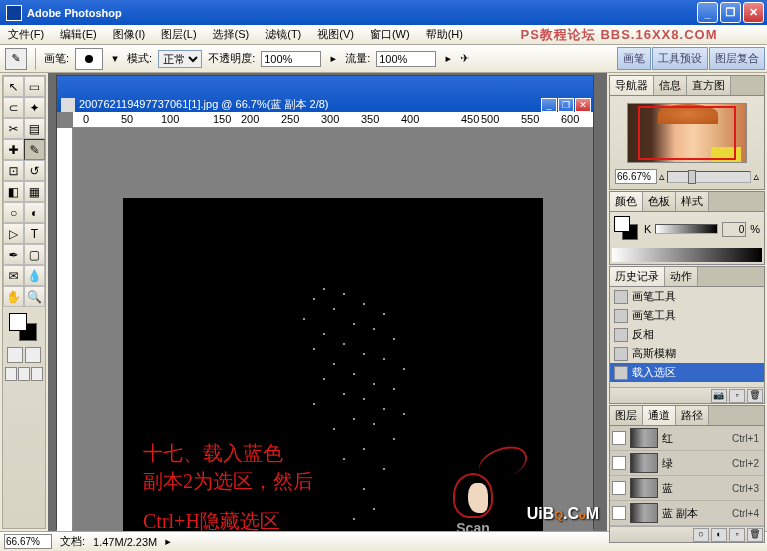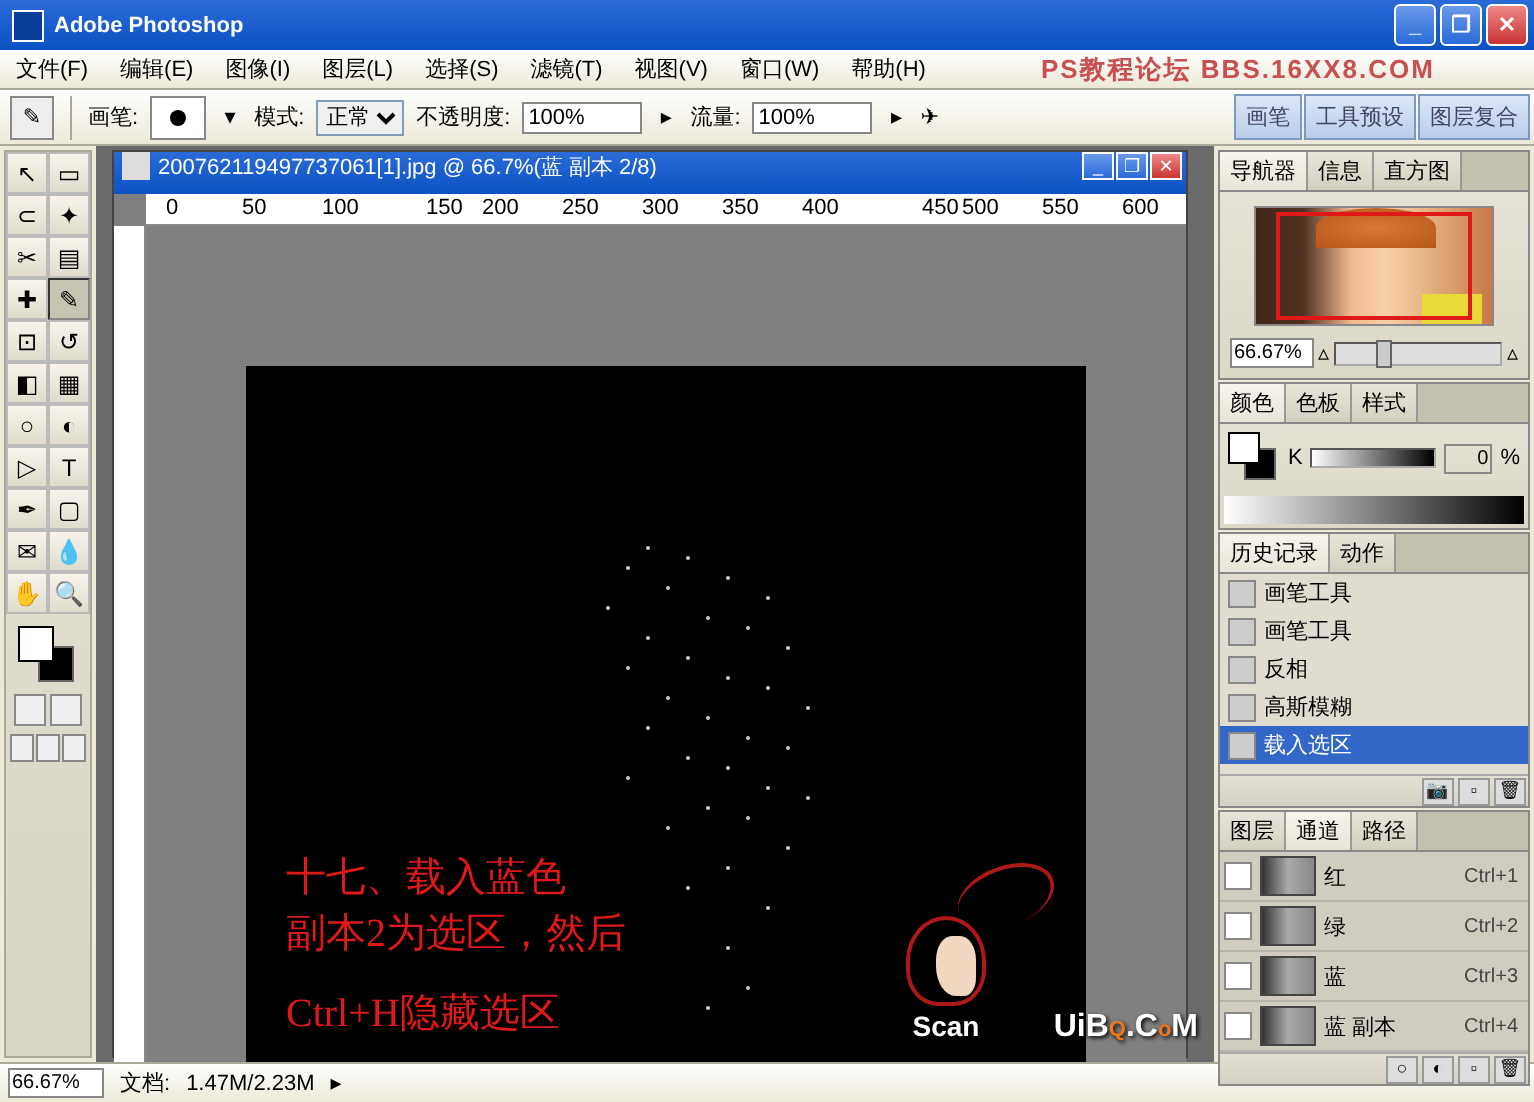--- a/index.html
+++ b/index.html
@@ -29,38 +29,38 @@
 .toolbox .tool.active{background:#c8c4b4;border:1px inset #888}
 .toolbox .swatches{margin-top:4px;position:relative;height:34px}
 .toolbox .fg{position:absolute;top:2px;left:6px;width:18px;height:18px;background:#fff;border:1px solid #000}
 .toolbox .bg{position:absolute;top:12px;left:16px;width:18px;height:18px;background:#000;border:1px solid #666}
 .toolbox .mask{display:flex;justify-content:center;gap:2px;margin-top:2px}
 .toolbox .mask span{width:16px;height:16px;border:1px solid #888;background:#eee}
 .toolbox .screen{display:grid;grid-template-columns:1fr 1fr 1fr;gap:1px;margin:4px 2px}
 .toolbox .screen span{height:14px;border:1px solid #888;background:#eee}
 .workspace{flex:1;background:#6b6b6b;position:relative;overflow:hidden}
 .docwin{position:absolute;top:2px;left:8px;width:538px;height:454px;background:#808080;border:1px solid #444}
-.doctitle{height:21px;background:linear-gradient(#2a6bd8,#0c52c2);display:flex;align-items:flex-start;color:#fff;font-size:11px;padding-left:4px}
+.doctitle{height:36px;background:linear-gradient(#2a6bd8,#0c52c2);display:flex;align-items:flex-end;color:#fff;font-size:11px;padding-left:4px}
 .doctitle .dicon{width:14px;height:14px;background:#ddd;margin-right:4px}
 .doctitle .dbtns{margin-left:auto;display:flex;gap:1px;margin-right:2px}
 .doctitle .dbtns span{width:16px;height:14px;background:linear-gradient(#6a9ae8,#2a6bd8);border:1px solid #fff;display:flex;align-items:center;justify-content:center;font-size:9px}
 .doctitle .dbtns .dclose{background:linear-gradient(#e88,#c33)}
 .ruler-h{height:16px;background:#fff;border-bottom:1px solid #888;position:relative;margin-left:16px;overflow:hidden;font-size:8px}
 .ruler-h span{position:absolute;top:1px}
 .ruler-body{display:flex;height:418px}
 .ruler-v{width:16px;background:#fff;border-right:1px solid #888}
 .canvas-area{flex:1;background:#808080;position:relative;overflow:hidden}
 .canvas{position:absolute;top:70px;left:50px;width:420px;height:350px;background:#000}
 .speckle{position:absolute;width:2px;height:2px;background:#ccc;border-radius:50%}
 .redtext{position:absolute;color:#e01818;font-size:20px;font-family:SimSun;font-weight:normal}
 .scan-logo{position:absolute;bottom:5px;right:30px;width:80px;height:90px}
 .scan-logo .head{width:40px;height:45px;border:2px solid #b01818;border-radius:50% 50% 40% 40%;margin:20px auto 0;position:relative;background:#000}
 .scan-logo .face{position:absolute;width:20px;height:30px;background:#f0d8c0;right:3px;top:8px;border-radius:40% 40% 30% 50%}
 .scan-logo .swirl{position:absolute;top:-5px;right:-15px;width:50px;height:30px;border:2px solid #b01818;border-radius:50%;border-bottom:none;border-left:none;transform:rotate(-20deg)}
-.scan-logo .name{color:#ffffff;text-align:center;font-size:14px;font-weight:bold;margin-top:2px}
+.scan-logo .name{color:#a3a3a3;text-align:center;font-size:14px;font-weight:bold;margin-top:2px}
 .uibq{position:absolute;bottom:8px;right:8px;color:#fff;font-size:16px;font-weight:bold;text-shadow:1px 1px 2px #000}
 .uibq .o{color:#f07818}
 .panels{width:160px;display:flex;flex-direction:column;gap:1px;padding:2px}
 .panel{background:linear-gradient(#e8e4d8,#dcd8c8);border:1px solid #888}
 .panel .tabs{display:flex;background:#c4c0b0;border-bottom:1px solid #888}
 .panel .tabs span{padding:2px 5px;font-size:11px;background:linear-gradient(#e8e4d8,#d4d0c0);border-right:1px solid #999}
 .panel .tabs span.active{background:linear-gradient(#f8f4ec,#e8e4d8);font-weight:normal}
 .panel .body{padding:3px}
 .nav-thumb{width:120px;height:60px;margin:4px auto;border:1px solid #888;background:#555;position:relative;overflow:hidden}
 .nav-thumb .face-img{width:100%;height:100%;background:linear-gradient(90deg,#402818 0%,#503020 20%,#f0b890 40%,#f8d0a8 55%,#e8b888 70%,#c87848 100%);position:relative}

